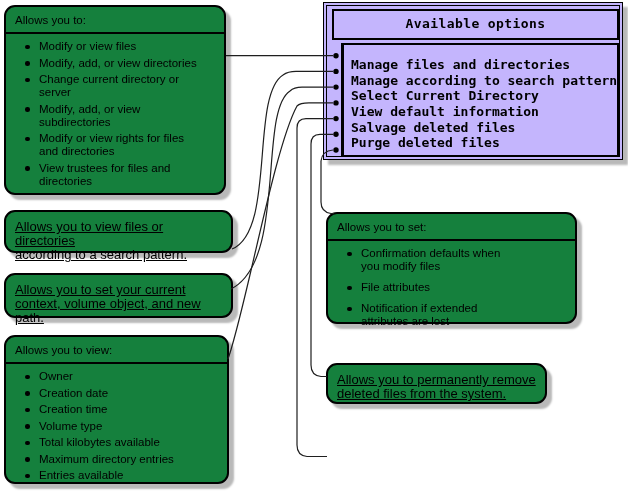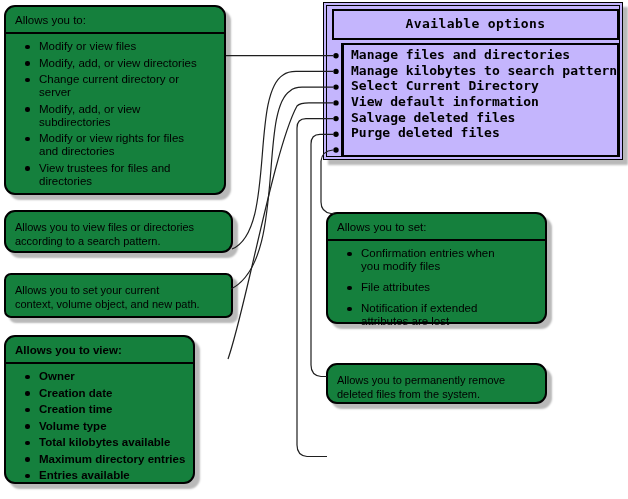--- a/index.html
+++ b/index.html
@@ -17,38 +17,39 @@
     border:2px solid #000; border-radius:11px;
     box-shadow:5px 5px 2px #b9b9b9;
   }
   .co-head {
     font-size:11.5px; line-height:13px;
     padding:7px 6px 5px 9px;
     border-bottom:2px solid #000;
     white-space:pre-line;
   }
   .co-text {
-    font-size:11px; line-height:14px;
+    font-size:13px; line-height:14px;
     padding:8px 6px 0 9px;
     white-space:pre-line;
+    text-decoration:underline;
   }
   ul.co-list { list-style:none; padding:6px 6px 0 9px; }
   ul.co-list li {
     position:relative; font-size:11.5px; line-height:13px;
     margin:0 0 3.5px 24px; white-space:pre-line;
   }
   ul.co-list li::before {
     content:""; position:absolute; left:-14px; top:4.5px;
     width:4.5px; height:4.5px; border-radius:50%; background:#000;
   }
   .co1 { left:4px;  top:5px;   width:222px; height:190px; }
   .co2 { left:4px;  top:210px; width:229px; height:43px;  }
-  .co3 { left:4px;  top:273px; width:229px; height:45px;border-radius:7px;  }
-  .co4 { left:4px;  top:335px; width:191px; height:149px;font-weight:bold; }
-  .co5 { left:326px; top:212px; width:221px; height:112px; }
+  .co3 { left:4px;  top:273px; width:229px; height:45px;  }
+  .co4 { left:4px;  top:335px; width:225px; height:149px; }
+  .co5 { left:326px; top:212px; width:251px; height:112px; }
   .co5 ul.co-list li { margin-bottom:8px; }
   .co6 { left:326px; top:363px; width:221px; height:41px; }
   .co7 { left:326px; top:434px; width:221px; height:46px; }
 
   
   .menu {
     position:absolute; left:323px; top:2px; width:300px; height:158px;
     border:1px solid #000; background:#c4b5fd;
     box-shadow:5px 5px 2px #b9b9b9;
   }
@@ -56,21 +57,21 @@
   .menu-title {
     position:absolute; left:8px; right:3px; top:6px; height:31px;
     border:2px solid #000;
     font-family:"DejaVu Sans Mono", monospace;
     font-weight:bold; font-size:13px; letter-spacing:0.4px;
     text-align:center; line-height:26px;
   }
   .menu-items {
     position:absolute; left:17px; right:3px; top:40px; bottom:2px;
     border:2px solid #000; border-left:3px solid #000;
-    padding:2px 0 0 0; overflow:hidden;
+    padding:12px 0 0 0; overflow:hidden;
   }
   .menu-item {
     height:15.7px; line-height:15.7px;
     font-family:"DejaVu Sans Mono", monospace;
     font-weight:bold; font-size:13px;
     padding-left:7px; white-space:nowrap;
   }
 
   
   svg.wires { position:absolute; left:0; top:0; pointer-events:none; }
@@ -80,21 +81,21 @@
 </head>
 <body>
 
 <div class="canvas">
 
   <div class="menu">
     <div class="menu-b"></div>
     <div class="menu-title">Available options</div>
     <div class="menu-items">
       <div class="menu-item">Manage files and directories</div>
-      <div class="menu-item">Manage kilobytes to search pattern</div>
+      <div class="menu-item">Manage according to search pattern</div>
       <div class="menu-item">Select Current Directory</div>
       <div class="menu-item">View default information</div>
       <div class="menu-item">Salvage deleted files</div>
       <div class="menu-item">Purge deleted files</div>
     </div>
   </div>
 
   <div class="co co1">
     <div class="co-head">Allows you to:</div>
     <ul class="co-list">
@@ -130,21 +131,21 @@
       <li>Volume type</li>
       <li>Total kilobytes available</li>
       <li>Maximum directory entries</li>
       <li>Entries available</li>
     </ul>
   </div>
 
   <div class="co co5">
     <div class="co-head">Allows you to set:</div>
     <ul class="co-list">
-      <li>Confirmation entries when
+      <li>Confirmation defaults when
 you modify files</li>
       <li>File attributes</li>
       <li>Notification if extended
 attributes are lost</li>
     </ul>
   </div>
 
   <div class="co co6">
     <div class="co-text">Allows you to permanently remove
 deleted files from the system.</div>

